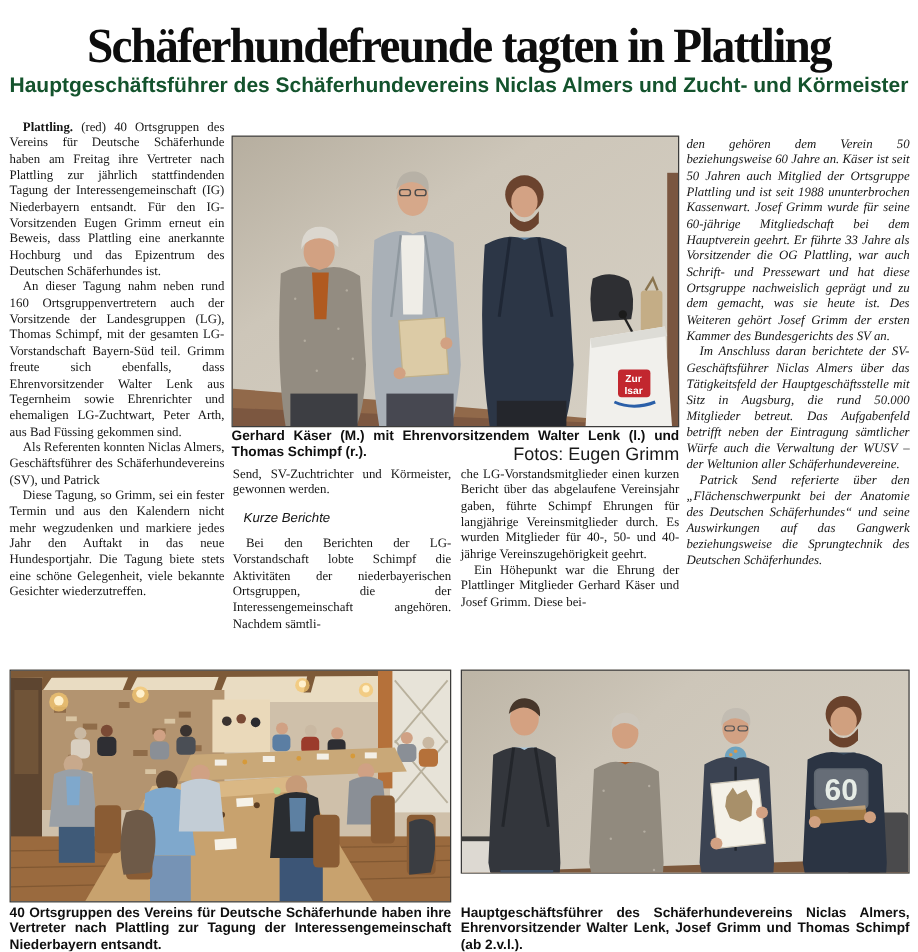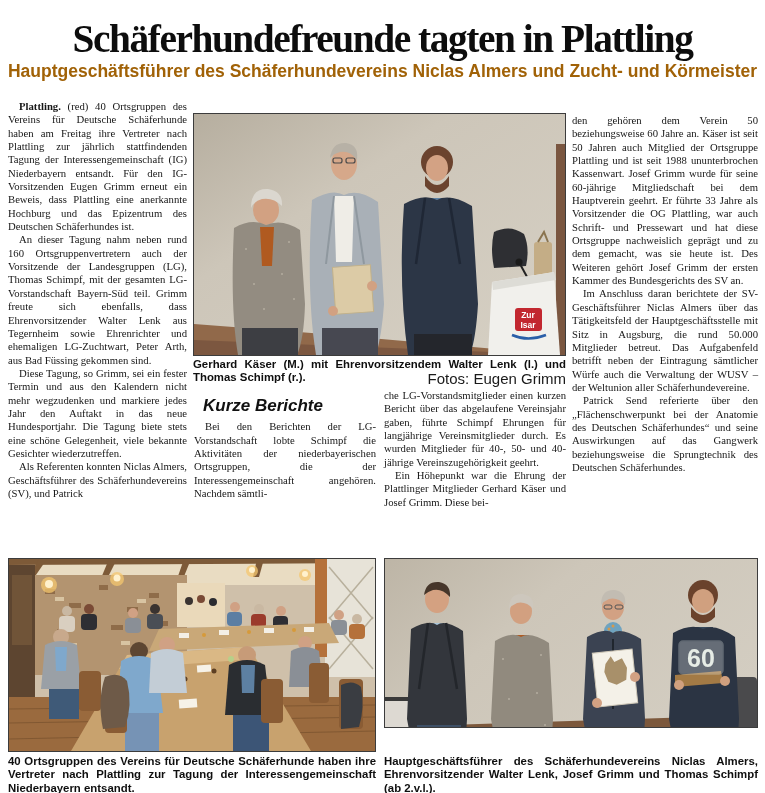--- a/index.html
+++ b/index.html
@@ -10,46 +10,46 @@
     font-family:"Liberation Serif",serif;font-weight:700;font-size:41px;line-height:44px;
     letter-spacing:-1.5px;color:#0d0d0d;transform:scaleX(.96);}
   .subhead{position:absolute;left:0;top:61px;width:765px;text-align:center;
     font-family:"Liberation Sans",sans-serif;font-weight:700;font-size:17.5px;line-height:21px;}
 
   .bodycol{position:absolute;font-family:"Liberation Serif",serif;font-size:10.7px;
     line-height:13.35px;text-align:justify;color:#161616;}
   .bodycol p{margin:0;text-indent:11px;}
   .bodycol p.noind{text-indent:0;}
   .lead{font-weight:700;}
-  h3.kicker{font-family:"Liberation Sans",sans-serif;font-weight:700;font-style:italic;
-    font-size:17px;margin:10px 0 8px 9px;color:#111;}
+  h3.kicker{font-family:"Liberation Sans",sans-serif;font-weight:400;font-style:italic;
+    font-size:11px;margin:10px 0 8px 9px;color:#111;}
 
   .photo{position:absolute;border:1px solid #3c3c3c;box-sizing:border-box;overflow:hidden;background:#cfc8bb;}
   .photo svg{display:block;}
 
   .caption{position:absolute;font-family:"Liberation Sans",sans-serif;font-weight:700;
     font-size:11.4px;line-height:13.4px;text-align:justify;color:#0f0f0f;}
   .credit{position:absolute;right:0;bottom:1px;font-weight:400;font-size:15px;color:#1a1a1a;
     font-family:"Liberation Sans",sans-serif;}
 </style>
 </head>
 <body>
 
 <div id="page">
 
   <div class="headline" style="color: rgb(13, 13, 13);">Schäferhundefreunde tagten in Plattling</div>
   <div class="subhead">
-    <div style="color: #a16207;">Hauptgeschäftsführer des Schäferhundevereins Niclas Almers und Zucht- und Körmeister</div>
+    <div style="color: #14532d;">Hauptgeschäftsführer des Schäferhundevereins Niclas Almers und Zucht- und Körmeister</div>
   </div>
 
   <div class="bodycol" style="left:8px;top:100px;width:179px;height:444px;">
     <p><span class="lead">Plattling.</span><span> (red) 40 Ortsgruppen des Vereins für Deutsche Schäferhunde haben am Freitag ihre Vertreter nach Plattling zur jährlich stattfindenden Tagung der Interessengemeinschaft (IG) Niederbayern entsandt. Für den IG-Vorsitzenden Eugen Grimm erneut ein Beweis, dass Plattling eine anerkannte Hochburg und das Epizentrum des Deutschen Schäferhundes ist.</span></p>
     <p>An dieser Tagung nahm neben rund 160 Ortsgruppenvertretern auch der Vorsitzende der Landesgruppen (LG), Thomas Schimpf, mit der gesamten LG-Vorstandschaft Bayern-Süd teil. Grimm freute sich ebenfalls, dass Ehrenvorsitzender Walter Lenk aus Tegernheim sowie Ehrenrichter und ehemaligen LG-Zuchtwart, Peter Arth, aus Bad Füssing gekommen sind.</p>
+    <p>Als Referenten konnten Niclas Almers, Geschäftsführer des Schäferhundevereins (SV), und Patrick</p>
     <p>Diese Tagung, so Grimm, sei ein fester Termin und aus den Kalendern nicht mehr wegzudenken und markiere jedes Jahr den Auftakt in das neue Hundesportjahr. Die Tagung biete stets eine schöne Gelegenheit, viele bekannte Gesichter wiederzutreffen.</p>
-    <p>Als Referenten konnten Niclas Almers, Geschäftsführer des Schäferhundevereins (SV), und Patrick</p>
   </div>
 
   <figure class="photo" style="left:193px;top:113px;width:373px;height:243px;margin:0;">
     <svg width="371" height="241" viewBox="0 0 371 241">
       <defs>
         <linearGradient id="wallg" x1="0" y1="0" x2="1" y2="1">
           <stop offset="0" stop-color="#b6ae9f"></stop>
             <stop offset="0.35" stop-color="#cdc6b9"></stop>
             <stop offset="1" stop-color="#d6d0c4"></stop>
         </linearGradient>
@@ -117,30 +117,31 @@
       </g>
     </svg>
   </figure>
 
   <div class="caption" style="left:193px;top:358px;width:373px;height:28px;">
     <span>Gerhard Käser (M.) mit Ehrenvorsitzendem Walter Lenk (l.) und Thomas Schimpf (r.).</span>
     <span class="credit">Fotos: Eugen Grimm</span>
   </div>
 
   <div class="bodycol" style="left:194px;top:389px;width:182px;height:168px;">
+    <p class="noind">Send, SV-Zuchtrichter und Körmeister, gewonnen werden.</p>
     <h3 class="kicker">Kurze Berichte</h3>
     <p>Bei den Berichten der LG-Vorstandschaft lobte Schimpf die Aktivitäten der niederbayerischen Ortsgruppen, die der Interessengemeinschaft angehören. Nachdem sämtli-</p>
   </div>
 
   <div class="bodycol" style="left:384px;top:389px;width:182px;height:168px;">
     <p class="noind">che LG-Vorstandsmitglieder einen kurzen Bericht über das abgelaufene Vereinsjahr gaben, führte Schimpf Ehrungen für langjährige Vereinsmitglieder durch. Es wurden Mitglieder für 40-, 50- und 40-jährige Vereinszugehörigkeit geehrt.</p>
     <p>Ein Höhepunkt war die Ehrung der Plattlinger Mitglieder Gerhard Käser und Josef Grimm. Diese bei-</p>
   </div>
 
-  <div class="bodycol" style="left:572px;top:114px;width:186px;height:444px;">
+  <div class="bodycol" style="left:572px;top:114px;width:186px;height:444px;font-style:italic;">
     <p class="noind">den gehören dem Verein 50 beziehungsweise 60 Jahre an. Käser ist seit 50 Jahren auch Mitglied der Ortsgruppe Plattling und ist seit 1988 ununterbrochen Kassenwart. Josef Grimm wurde für seine 60-jährige Mitgliedschaft bei dem Hauptverein geehrt. Er führte 33 Jahre als Vorsitzender die OG Plattling, war auch Schrift- und Pressewart und hat diese Ortsgruppe nachweislich geprägt und zu dem gemacht, was sie heute ist. Des Weiteren gehört Josef Grimm der ersten Kammer des Bundesgerichts des SV an.</p>
     <p>Im Anschluss daran berichtete der SV-Geschäftsführer Niclas Almers über das Tätigkeitsfeld der Hauptgeschäftsstelle mit Sitz in Augsburg, die rund 50.000 Mitglieder betreut. Das Aufgabenfeld betrifft neben der Eintragung sämtlicher Würfe auch die Verwaltung der WUSV – der Weltunion aller Schäferhundevereine.</p>
     <p>Patrick Send referierte über den „Flächenschwerpunkt bei der Anatomie des Deutschen Schäferhundes“ und seine Auswirkungen auf das Gangwerk beziehungsweise die Sprungtechnik des Deutschen Schäferhundes.</p>
   </div>
 
   <figure class="photo" style="left:8px;top:558px;width:368px;height:194px;margin:0;">
     <svg width="366" height="192" viewBox="0 0 366 192">
       <rect width="366" height="192" fill="#cfc0aa"></rect>
 
       <rect x="0" y="0" width="366" height="26" fill="#e9dcc2"></rect>

